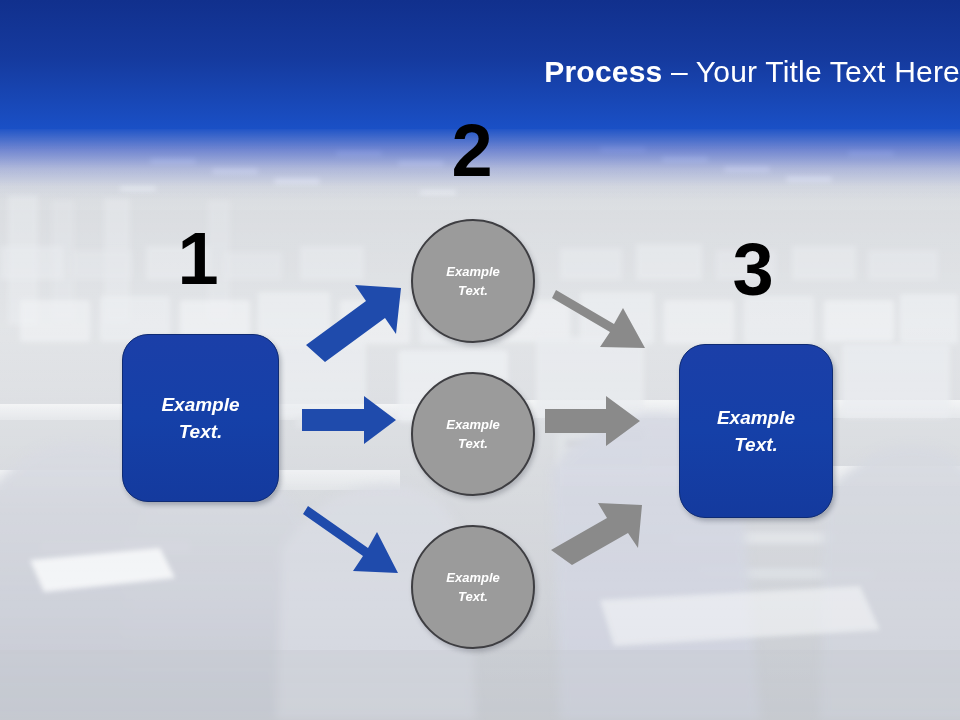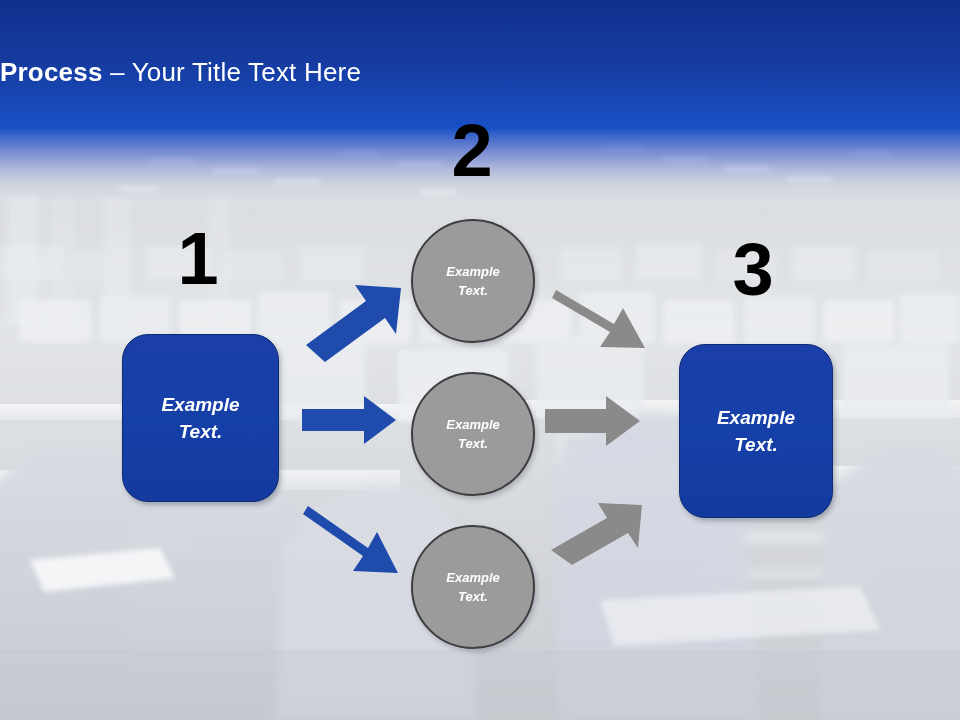--- a/index.html
+++ b/index.html
@@ -66,23 +66,23 @@
                 rgba(180,190,225,0.18) 80%,
                 rgba(200,205,215,0.00) 100%);
     pointer-events: none;
   }
 
   .slide-title {
     position: absolute;
     top: 52px;
     left: 0;
     width: 960px;
-    text-align: left;
+    text-align: right;
     color: #ffffff;
-    font-size: 26px;
+    font-size: 30px;
     line-height: 40px;
     letter-spacing: 0.2px;
     white-space: nowrap;
   }
   .slide-title .t-bold { font-weight: bold; }
   .slide-title .t-norm { font-weight: normal; }
 
   
   .step-num {
     position: absolute;

